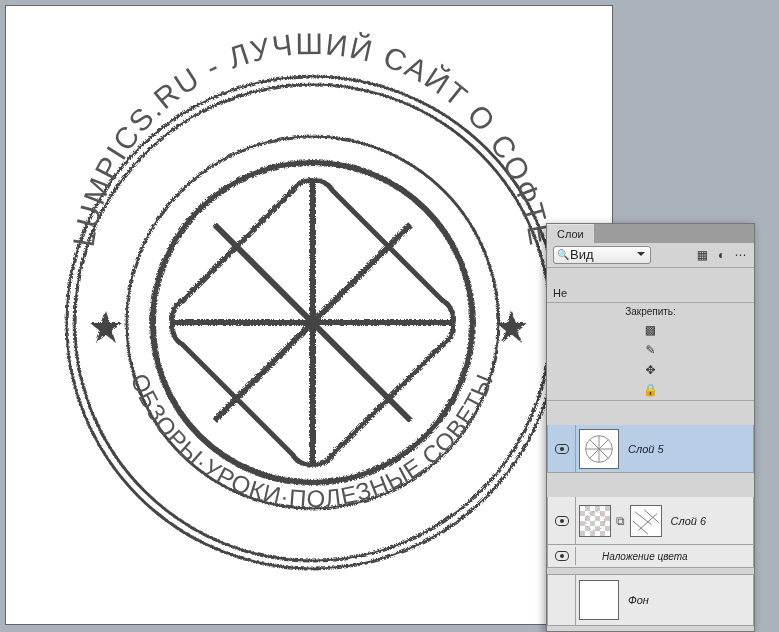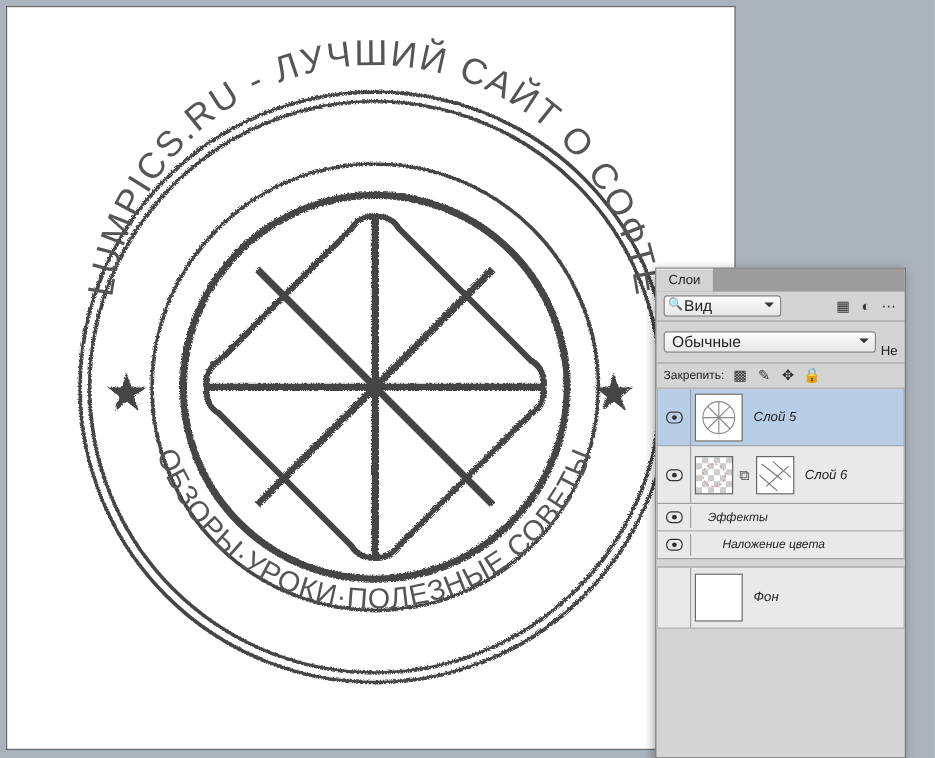--- a/index.html
+++ b/index.html
@@ -67,33 +67,34 @@
 .select.search::before {
   content: "🔍";
   position: absolute; left: 3px; top: 1px; font-size: 10px;
 }
 .select.blend { flex: 1; }
 .mini-icon {
   width: 15px; height: 15px;
   display: inline-flex; align-items: center; justify-content: center;
   font-size: 12px; color: #333;
 }
-.lock-row { font-size: 10px; gap: 6px; }
+.lock-row { font-size: 10px; gap: 6px; flex-direction: column; }
 .lock-row .mini-icon { width: 14px; height: 14px; border: 1px solid transparent; }
 .layers-list {
   background: #d4d4d4;
   overflow: auto;
 }
 .layer {
   display: flex;
   align-items: center;
   border: 1px solid #a0a0a0;
   border-top: none;
   background: #e9e9e9;
   min-height: 48px;
+  margin-top: 24px;
 }
 .layer.selected { background: #b8cde6; }
 .layer.bg { min-height: 52px; border-top: 1px solid #a0a0a0; margin-top: 6px;}
 .vis-col {
   width: 28px;
   display:flex; align-items:center; justify-content:center;
   align-self: stretch;
   border-right: 1px solid #a0a0a0;
 }
 .eye {
@@ -189,21 +190,20 @@
 
   <div class="panel-row border-b">
     <div class="select search">Вид</div>
     <span style="flex:1"></span>
     <span class="mini-icon">▦</span>
     <span class="mini-icon">◐</span>
     <span class="mini-icon">⋯</span>
   </div>
 
   <div class="panel-row border-b">
-    <div class="select blend">Обычные</div>
     <span class="opacity-label">Не</span>
   </div>
 
   <div class="panel-row lock-row border-b">
     <span>Закрепить:</span>
     <span class="mini-icon">▩</span>
     <span class="mini-icon">✎</span>
     <span class="mini-icon">✥</span>
     <span class="mini-icon">🔒</span>
   </div>
@@ -243,26 +243,20 @@
         <svg viewBox="0 0 32 32" stroke="#777">
             <line x1="4" y1="6" x2="22" y2="20"></line>
             <line x1="8" y1="26" x2="28" y2="8"></line>
             <line x1="14" y1="4" x2="30" y2="18"></line>
             <line x1="2" y1="16" x2="18" y2="30"></line>
           </svg>
       </div>
       <span class="layer-name">Слой 6</span>
     </div>
 
-    <div class="fx-sub">
-      <div class="vis-col">
-          <span class="eye"></span>
-        </div>
-      <span class="label">Эффекты</span>
-    </div>
     <div class="fx-sub deeper">
       <div class="vis-col">
           <span class="eye"></span>
         </div>
       <span class="label">Наложение цвета</span>
     </div>
 
     <div class="layer bg">
       <div class="vis-col"></div>
       <div class="thumb"></div>

